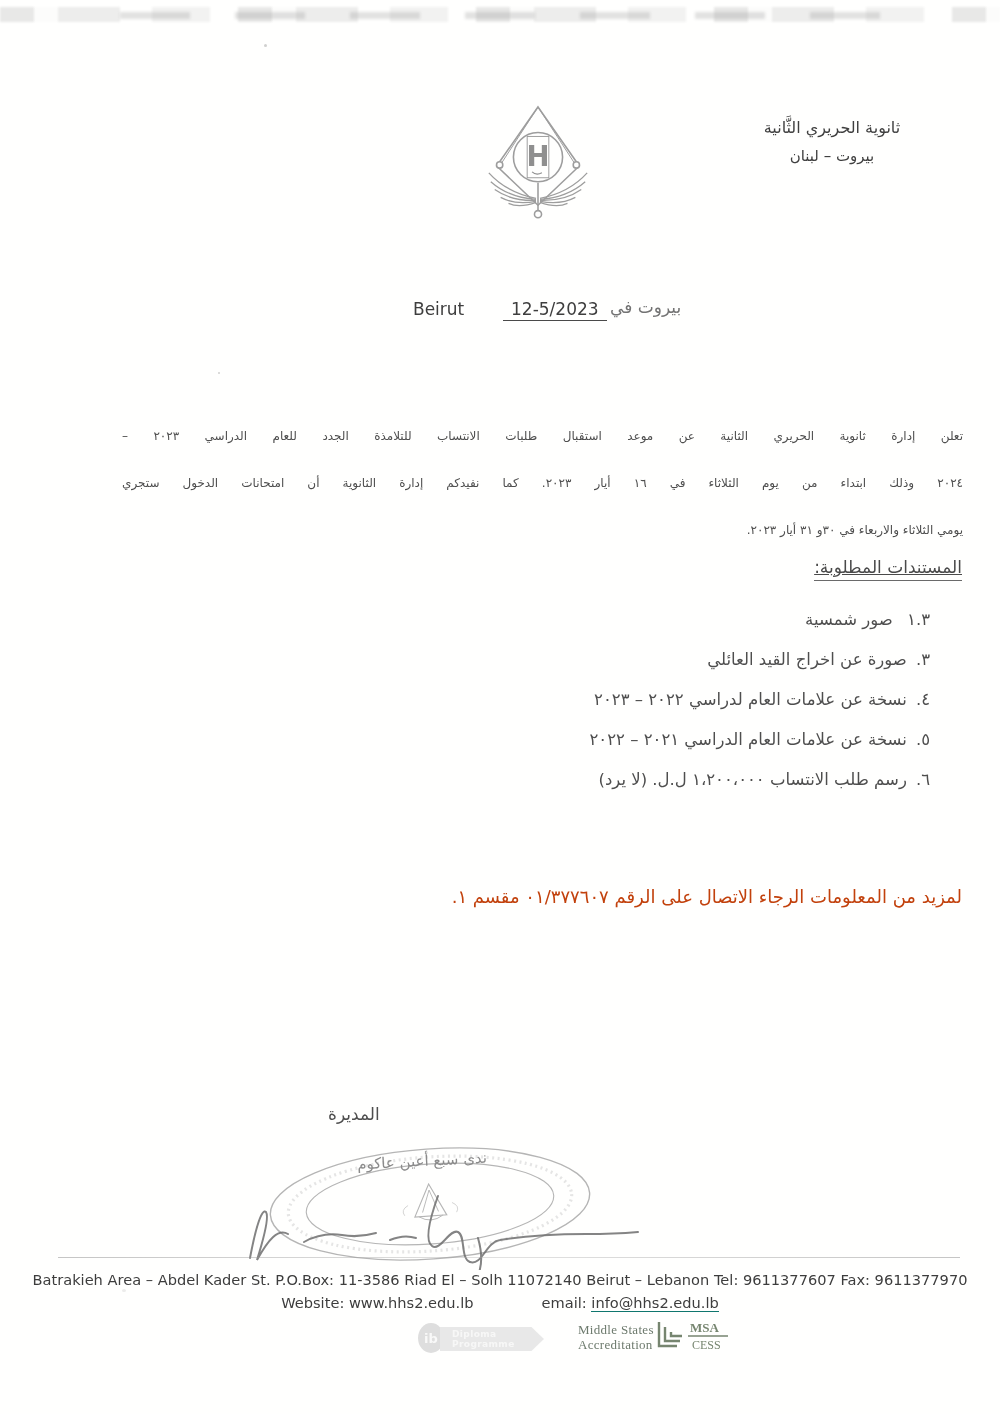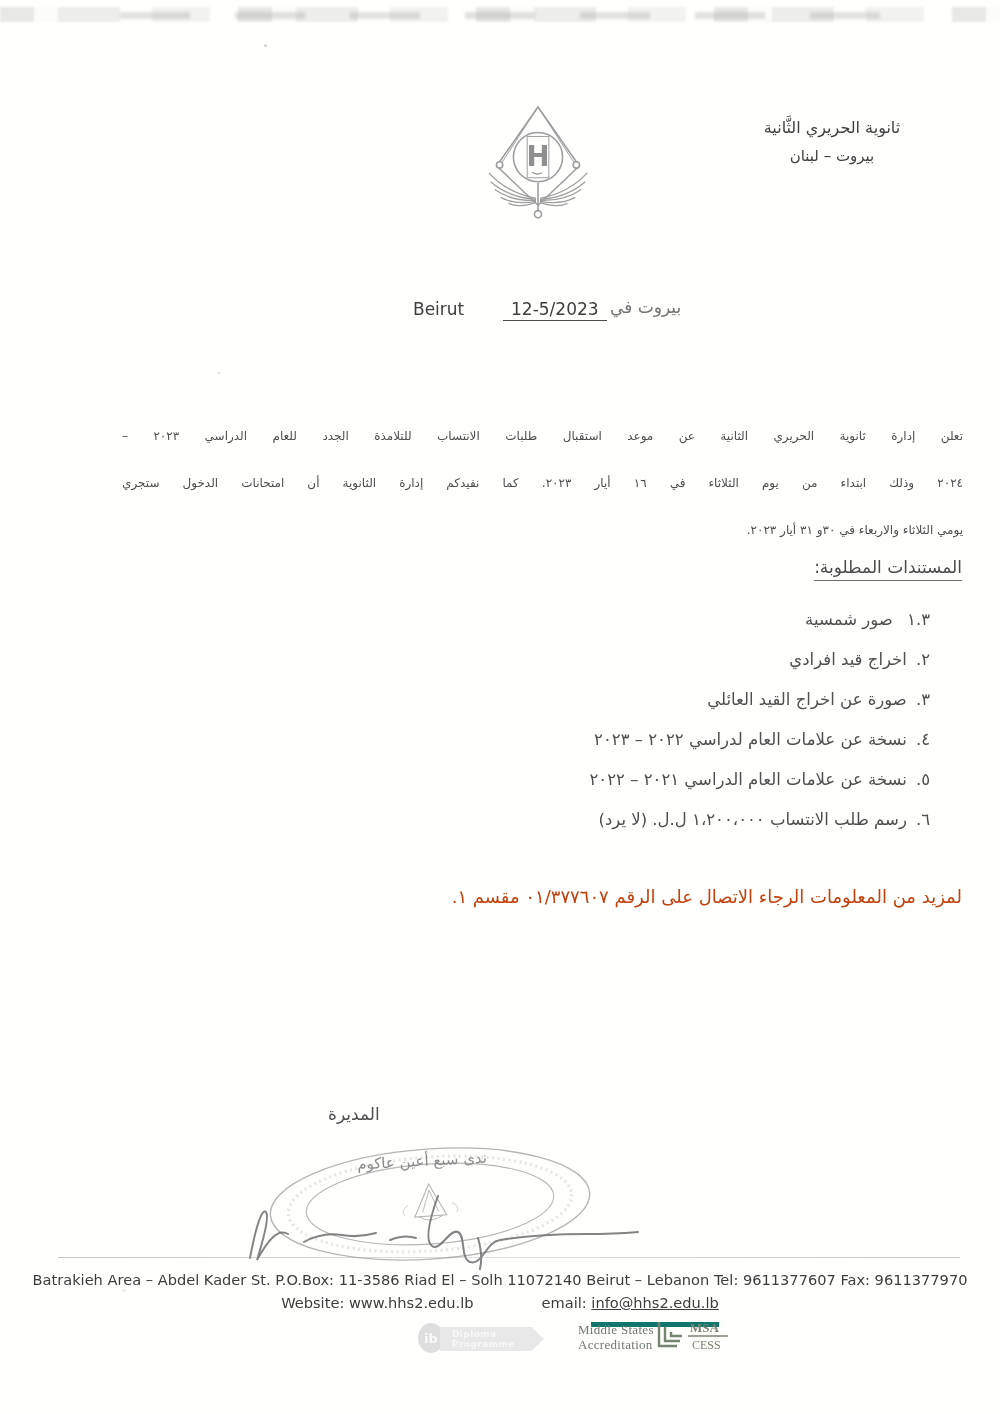--- a/index.html
+++ b/index.html
@@ -38,41 +38,41 @@
   .dl-date{position:absolute;left:503px;top:299px;font-size:17px;color:#3e3e3e;
     border-bottom:1.6px solid #4a4a4a;padding:0 8px 1px 8px;}
   .dl-city-ar{position:absolute;left:610px;top:297px;font-size:17px;direction:rtl;color:#737373;}
   
   .body-par{position:absolute;left:122px;top:413px;width:841px;direction:rtl;
     font-size:12px;color:#4e4e4e;}
   .body-par .jline{text-align:justify;text-align-last:justify;line-height:47px;height:47px;white-space:nowrap;}
   .body-par .rline{text-align:right;line-height:47px;height:47px;}
   
   .docs-heading{position:absolute;right:38px;top:557px;direction:rtl;font-size:17px;color:#4a4a4a;}
-  .docs-heading span{border-bottom:1.4px solid #6a6a6a;padding-bottom:3px;}
+  .docs-heading span{border-bottom:1.4px solid #6a6a6a;padding-bottom:3px;text-decoration:underline;}
   .docs-list{position:absolute;right:70px;top:600px;direction:rtl;text-align:right;
     font-size:16.5px;color:#4e4e4e;}
   .docs-list .item{line-height:40px;white-space:nowrap;}
   .docs-list .num{margin-left:9px;}
   .contact-note{position:absolute;right:38px;top:886px;direction:rtl;font-size:18px;color:#c2410c;}
   
   .sig-title{position:absolute;left:328px;top:1104px;width:104px;text-align:left;
     direction:rtl;font-size:17px;color:#4e4e4e;}
   .stamp{position:absolute;left:258px;top:1140px;width:344px;height:128px;opacity:.8;}
   .stamp-name{position:absolute;left:272px;top:1152px;width:300px;text-align:center;
     direction:rtl;font-size:15px;color:#8b8b8b;transform:rotate(-3deg);letter-spacing:1px;}
   .sig-scrawl{position:absolute;left:242px;top:1178px;width:440px;height:92px;}
   .pre-footer-line{position:absolute;left:58px;top:1257px;width:902px;height:1px;
     background:linear-gradient(90deg,rgba(140,140,140,.5),rgba(170,170,170,.35),rgba(140,140,140,.5));}
   
   .footer-address{position:absolute;left:0;top:1271px;width:100%;text-align:center;
     font-size:14.6px;color:#3d3d3d;white-space:nowrap;}
   .footer-contacts{position:absolute;left:0;top:1294px;width:100%;display:flex;
     justify-content:center;gap:68px;font-size:14.6px;color:#3d3d3d;}
-  .footer-contacts .email-addr{border-bottom:5px solid #0f766e;padding-bottom:11px;text-decoration:underline;}
+  .footer-contacts .email-addr{border-bottom:1px solid #0f766e;padding-bottom:0;}
   .ib-logo{position:absolute;left:418px;top:1323px;width:128px;height:34px;opacity:.55;}
   .ib-band{position:absolute;left:22px;top:4px;width:104px;height:24px;background:#d7d7d7;
     clip-path:polygon(0 0,88% 0,100% 50%,88% 100%,0 100%);}
   .ib-band .t{position:absolute;left:12px;top:2px;font-size:9px;line-height:10px;color:#f2f2f2;
     font-weight:bold;letter-spacing:.4px;}
   .ib-circle{position:absolute;left:0;top:0;width:26px;height:30px;border-radius:50%;
     background:#c4c4c4;color:#f5f5f5;font-size:13px;font-weight:bold;
     display:flex;align-items:center;justify-content:center;}
   .ms-accred{position:absolute;left:578px;top:1322px;font-family:"Liberation Serif",serif;
     font-size:13px;line-height:15px;color:#6d7a6d;letter-spacing:.3px;}
@@ -138,23 +138,20 @@
 
   <div class="docs-heading">
     <span>المستندات المطلوبة:</span>
   </div>
 
   <div class="docs-list">
     <div class="item">
       <span class="num">١.</span><span>٣ صور شمسية</span>
     </div>
     <div class="item">
-      <span class="num">٢.</span><span>اخراج قيد افرادي</span>
-    </div>
-    <div class="item">
       <span class="num">٣.</span><span>صورة عن اخراج القيد العائلي</span>
     </div>
     <div class="item">
       <span class="num">٤.</span><span>نسخة عن علامات العام لدراسي ٢٠٢٢ – ٢٠٢٣</span>
     </div>
     <div class="item">
       <span class="num">٥.</span><span>نسخة عن علامات العام الدراسي ٢٠٢١ – ٢٠٢٢</span>
     </div>
     <div class="item">
       <span class="num">٦.</span><span>رسم طلب الانتساب ١،٢٠٠،٠٠٠ ل.ل. (لا يرد)</span>

